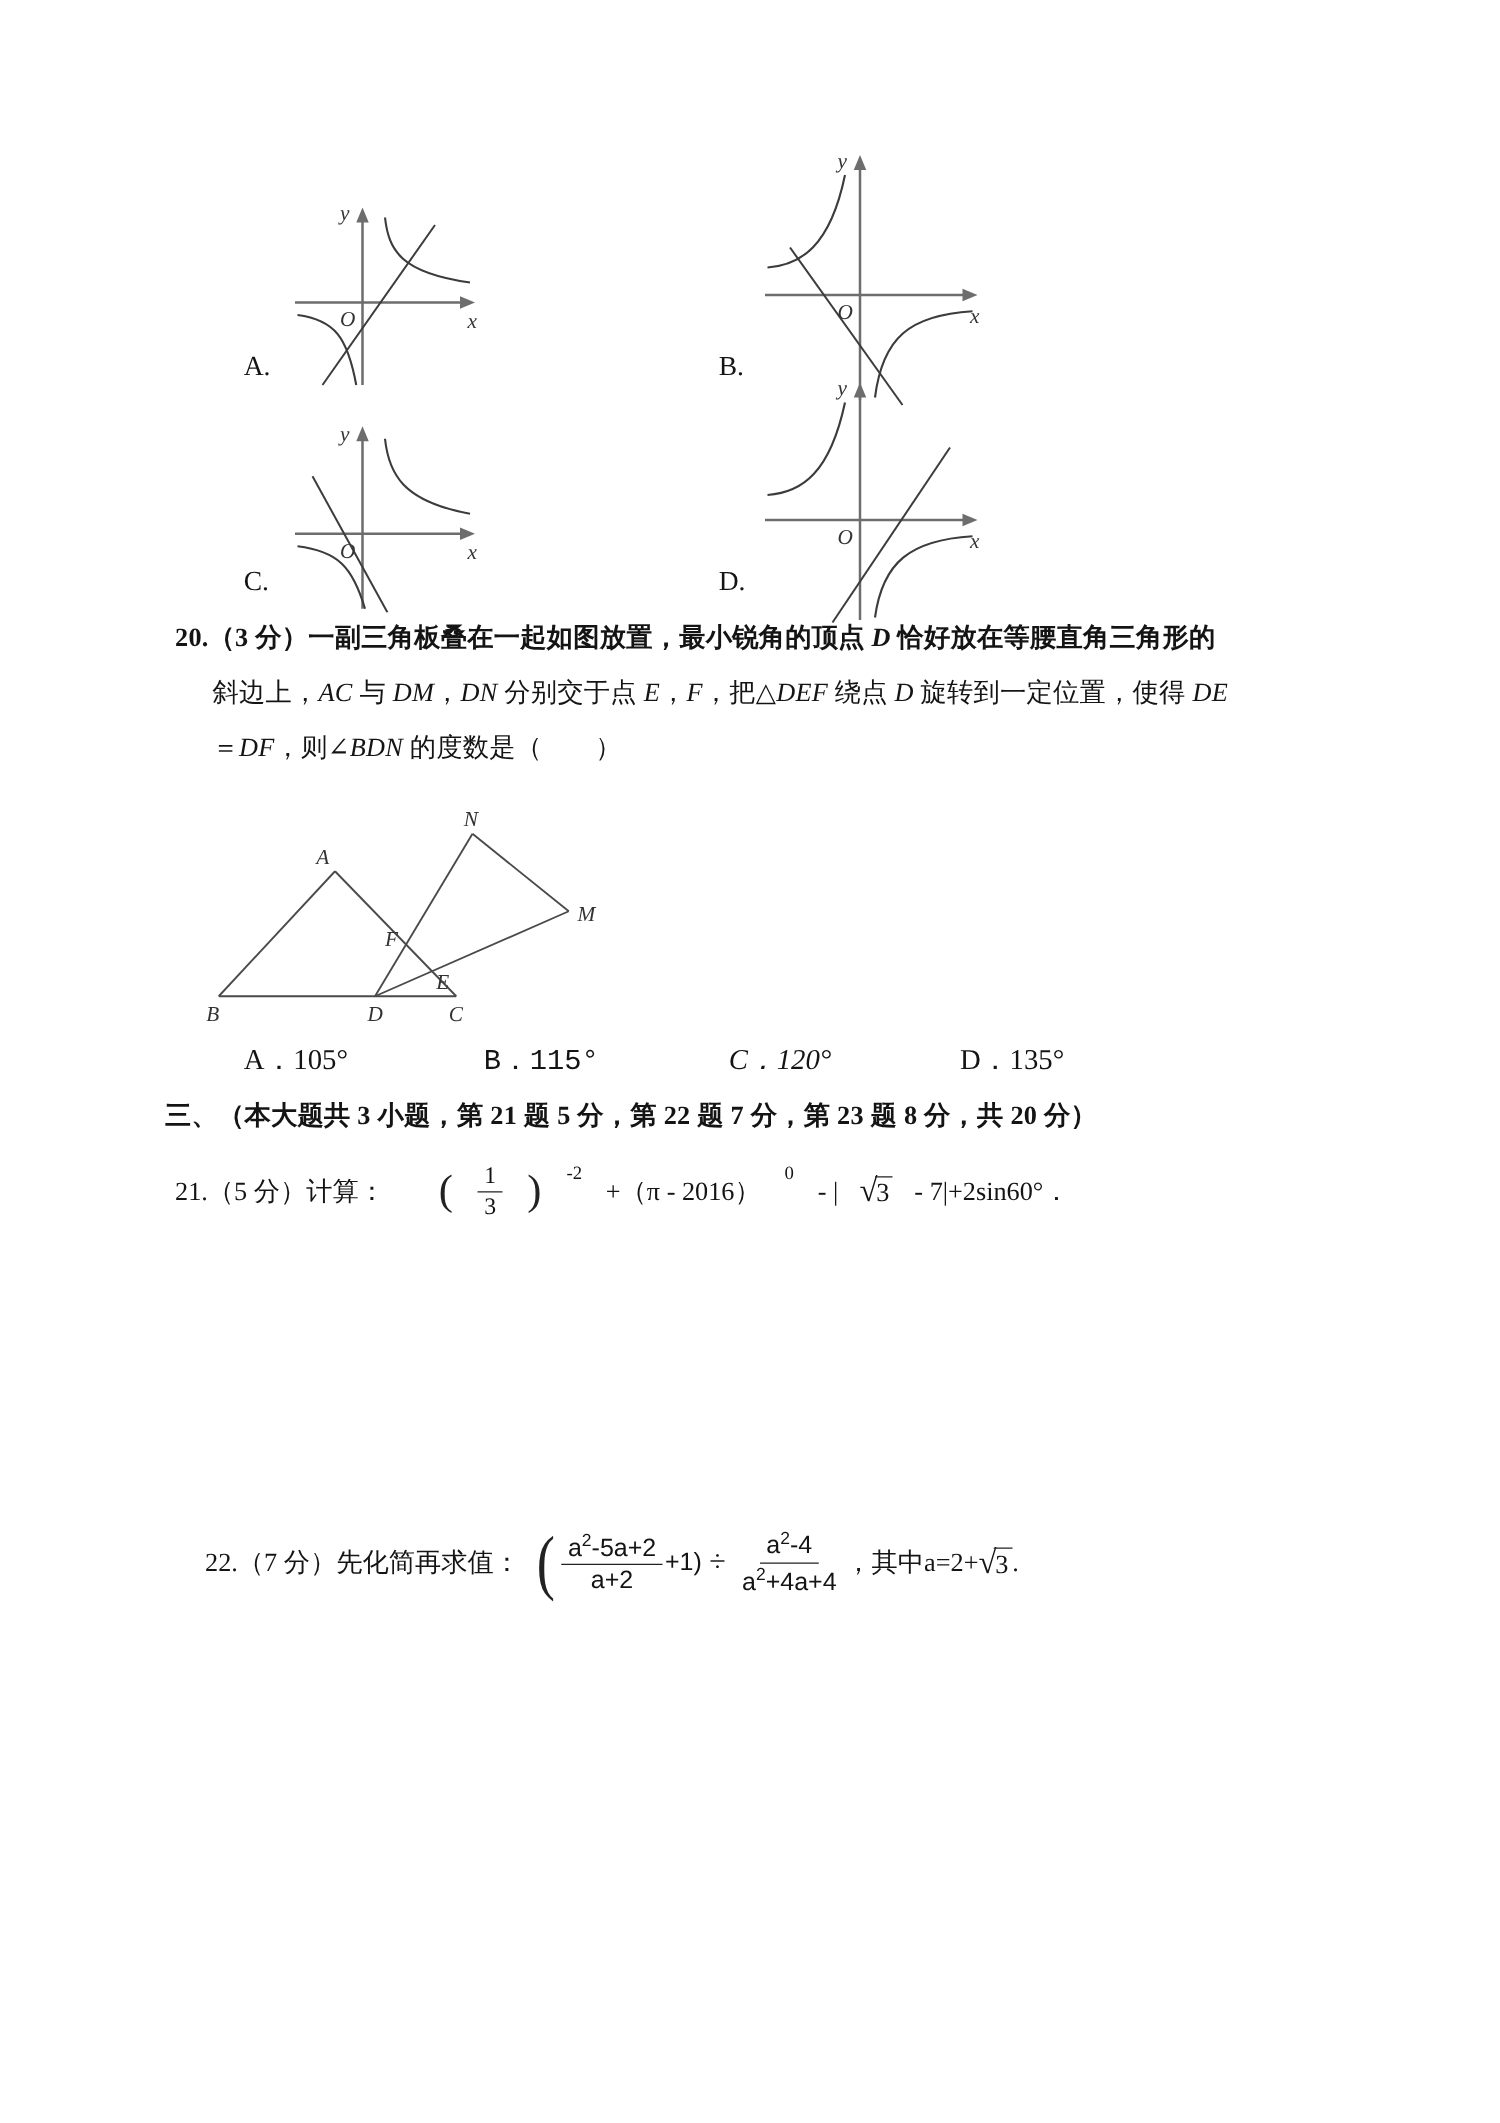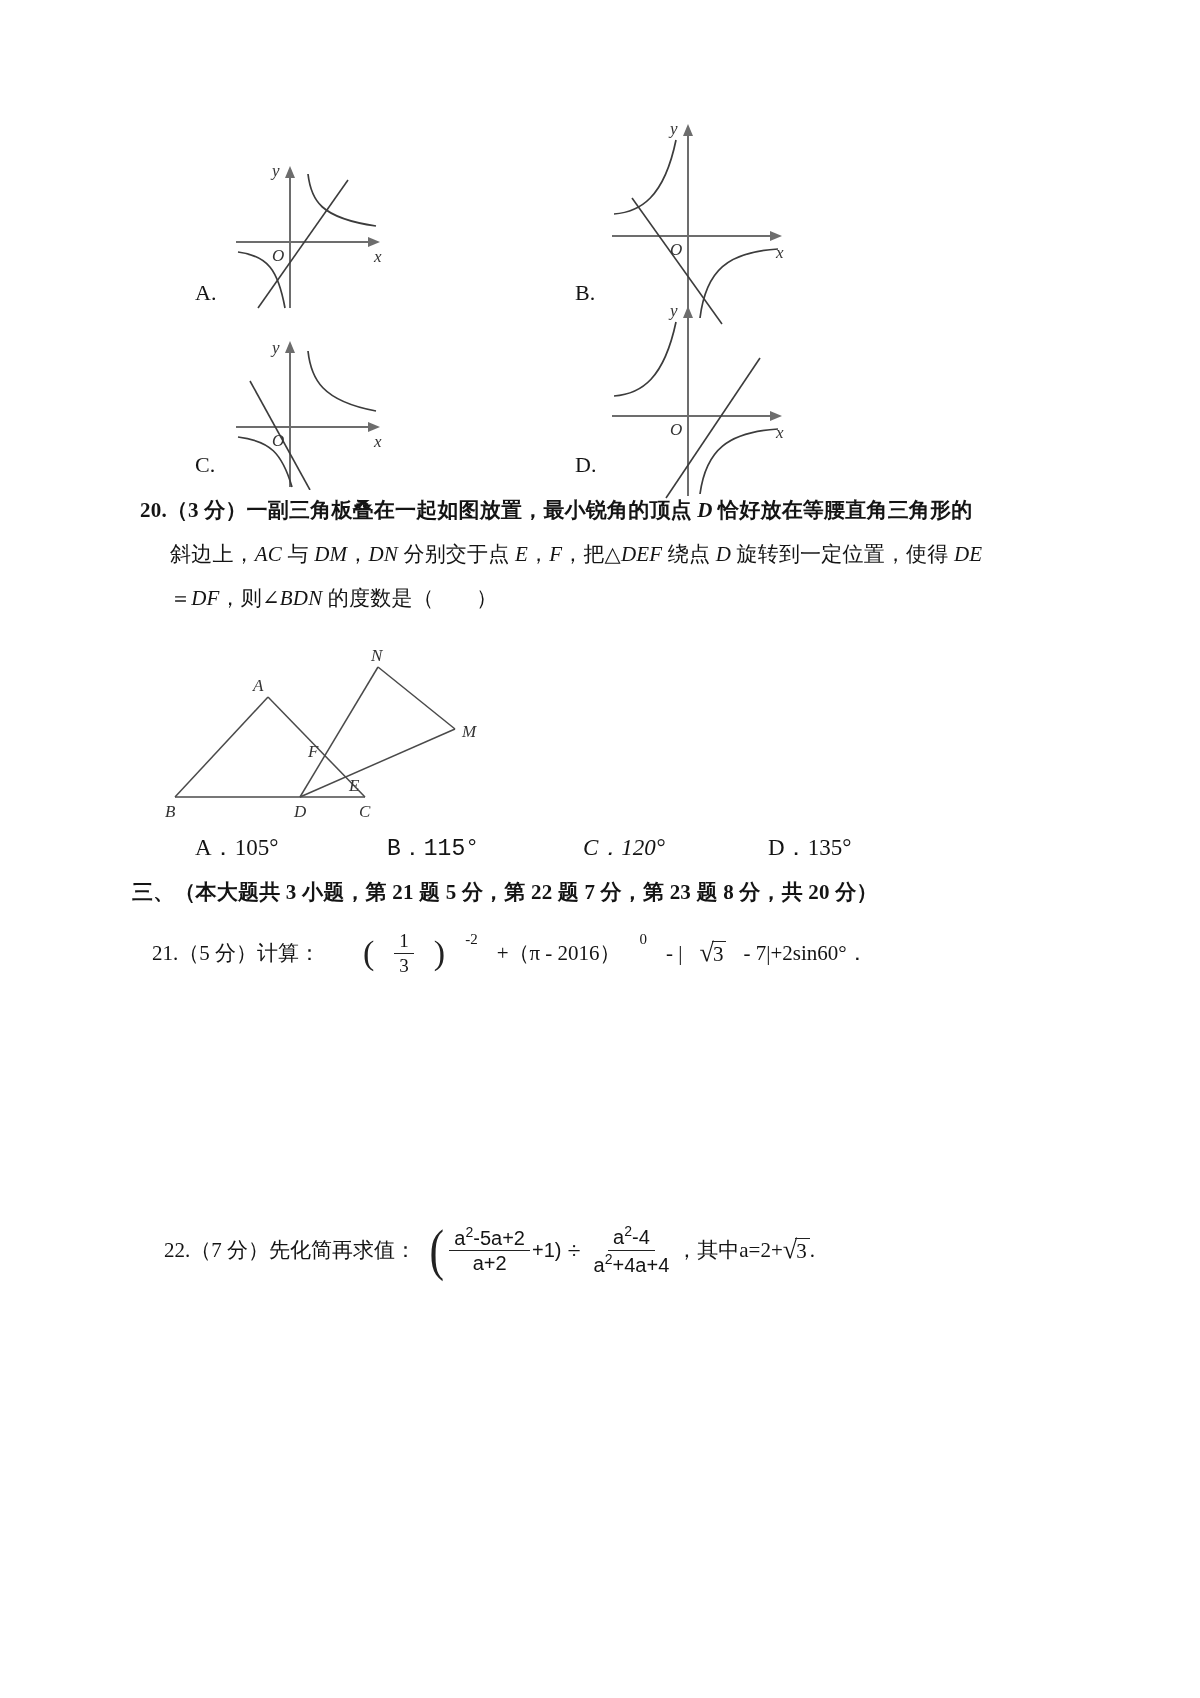--- a/index.html
+++ b/index.html
@@ -126,21 +126,21 @@
   </svg>
 </div>
 
 <div class="abs choice" style="left:195px;top:832px;"><span>A．</span><span>105°</span></div>
 <div class="abs choice" style="left:387px;top:832px;font-family:Liberation Mono, monospace;"><span>B．</span><span>115°</span></div>
 <div class="abs choice" style="left:583px;top:832px;font-style:italic;"><span>C．</span><span>120°</span></div>
 <div class="abs choice" style="left:768px;top:832px;"><span>D．</span><span>135°</span></div>
 
 <div class="abs line bold" style="left:132px;top:878px;">三、（本大题共 3 小题，第 21 题 5 分，第 22 题 7 分，第 23 题 8 分，共 20 分）</div>
 
-<div class="abs mathline" style="left:152px;top:924px;height:58px;gap:17px;">
+<div class="abs mathline" style="left:140px;top:924px;height:58px;gap:17px;">
   <span>21.（5 分）计算：</span>
   <span style="width:8px;"></span>
   <span class="bigp p36">(</span>
   <span class="frac f-small">
     <span class="num">1</span>
     <span class="den">3</span>
   </span>
   <span class="bigp p36">)</span>
   <span class="supbig">-2</span>
   <span>+（π - 2016）</span>

